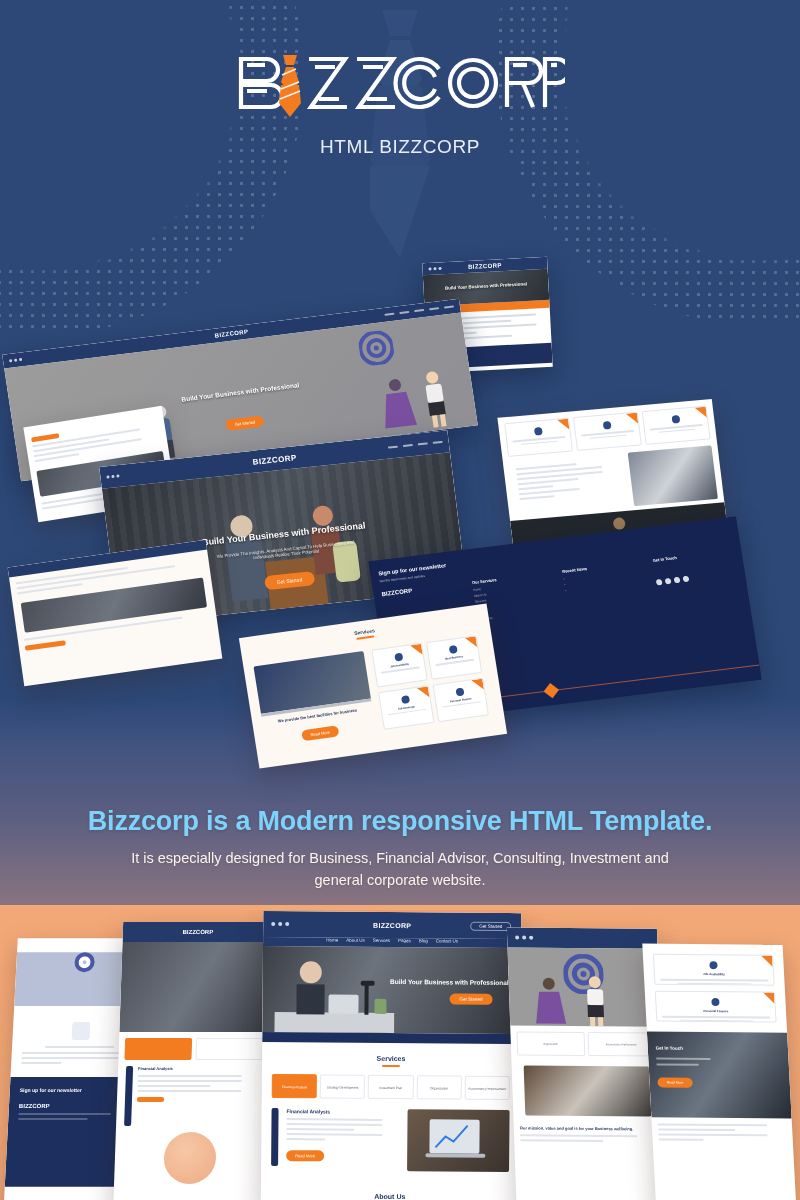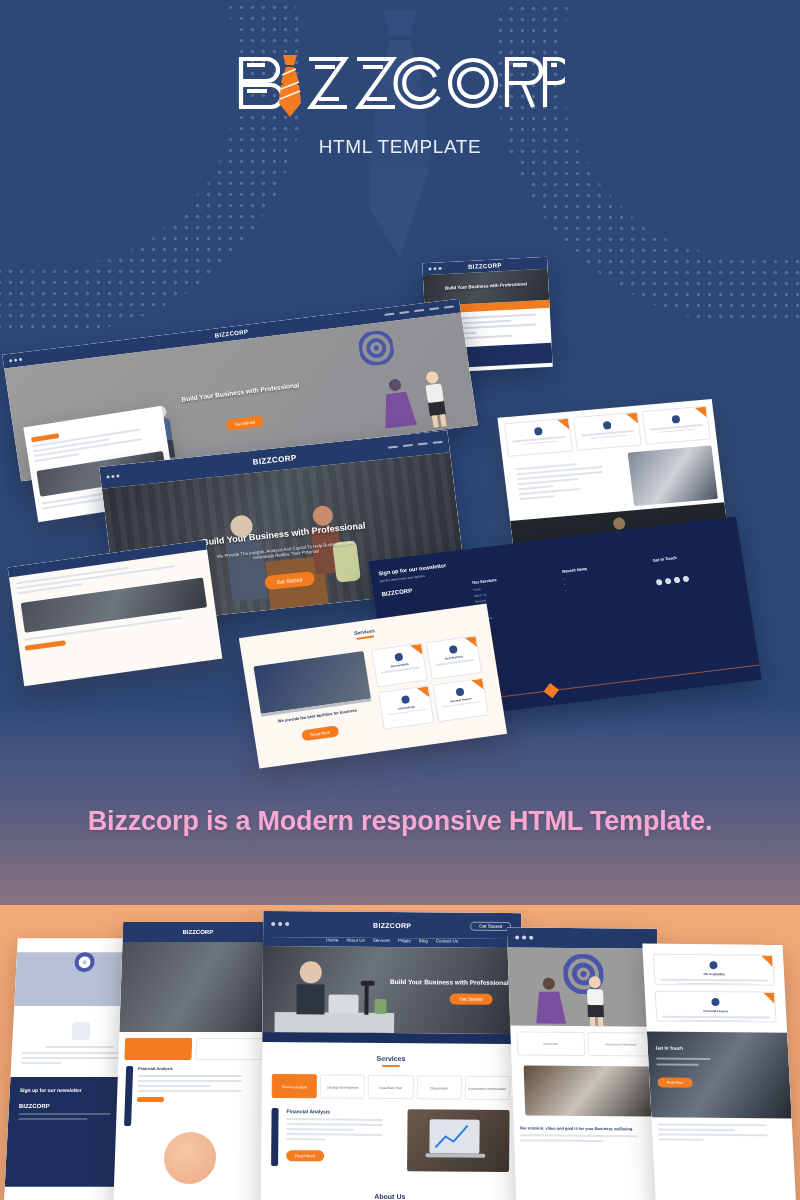--- a/index.html
+++ b/index.html
@@ -128,21 +128,21 @@
   .foot .diamond {
     position:absolute; left:42%; bottom:9px; width:11px;height:11px;background:#f47c20;
     transform:rotate(45deg);
   }
   .foot .socials { display:flex; gap:3px; margin-top:4px; }
   .foot .socials i { width:6px;height:6px;border-radius:50%;background:#fff;opacity:.85;display:block; }
 
   
   .pitch { position:absolute; left:0; top:806px; width:800px; text-align:center; }
   .pitch h2 {
-    color:#f9a8d4; font-size:27px; font-weight:bold; letter-spacing:-.2px;
+    color:#7dd3fc; font-size:27px; font-weight:bold; letter-spacing:-.2px;
     text-shadow:0 1px 3px rgba(60,40,40,.25);
   }
   .pitch p {
     margin-top:11px; color:#fdf3ec; font-size:14.5px; line-height:1.5;
     max-width:560px; margin-left:auto; margin-right:auto;
     text-shadow:0 1px 2px rgba(80,50,40,.22);
   }
 
   
   .fan { position:absolute; left:0; top:910px; width:800px; height:290px; overflow:hidden; }
@@ -247,21 +247,21 @@
         <polygon points="46,36 64,36 66,54 55,68 44,54" fill="#f47c20"></polygon>
         <g stroke="#ffffff" stroke-width="1.6" opacity=".9">
           <path d="M47 26 l14 -6"></path>
             <path d="M46 40 l18 -7"></path>
             <path d="M45 50 l20 -8"></path>
         </g>
       </g>
     </svg>
   </div>
 
-  <div class="h-sub">HTML TEMPLATE</div>
+  <div class="h-sub">HTML BIZZCORP</div>
 </div>
 
 <div class="collage">
 
   <div class="shot" style="left:425px; top:12px; width:125px; height:110px; transform:rotate(-3deg);">
     <div class="nav">
       <div class="navdots">
           <i></i>
           <i></i>
           <i></i>
@@ -514,20 +514,21 @@
           <div style="font-size:2.6px;text-align:center;color:#1c2f5e;font-weight:bold;">Personal Finance</div>
           <div class="cl" style="margin-top:2px;"></div>
         </div>
       </div>
     </div>
   </div>
 </div>
 
 <div class="pitch">
   <h2>Bizzcorp is a Modern responsive HTML Template.</h2>
+  <p>It is especially designed for Business, Financial Advisor, Consulting, Investment and general corporate website.</p>
 </div>
 
 <div class="fan">
 
   <div class="sheet" style="left:10px; top:28px; width:135px; height:300px; transform:rotate(3deg) skewY(-3deg);">
     <div style="height:54px;background:#b7c0d6;position:relative;">
       <div class="ring" style="width:20px;height:20px;border-width:4px;margin:14px auto;"></div>
     </div>
     <div class="bd" style="padding:10px;">
       <div style="width:18px;height:18px;background:#e8ecf5;border-radius:3px;margin:6px auto;"></div>

